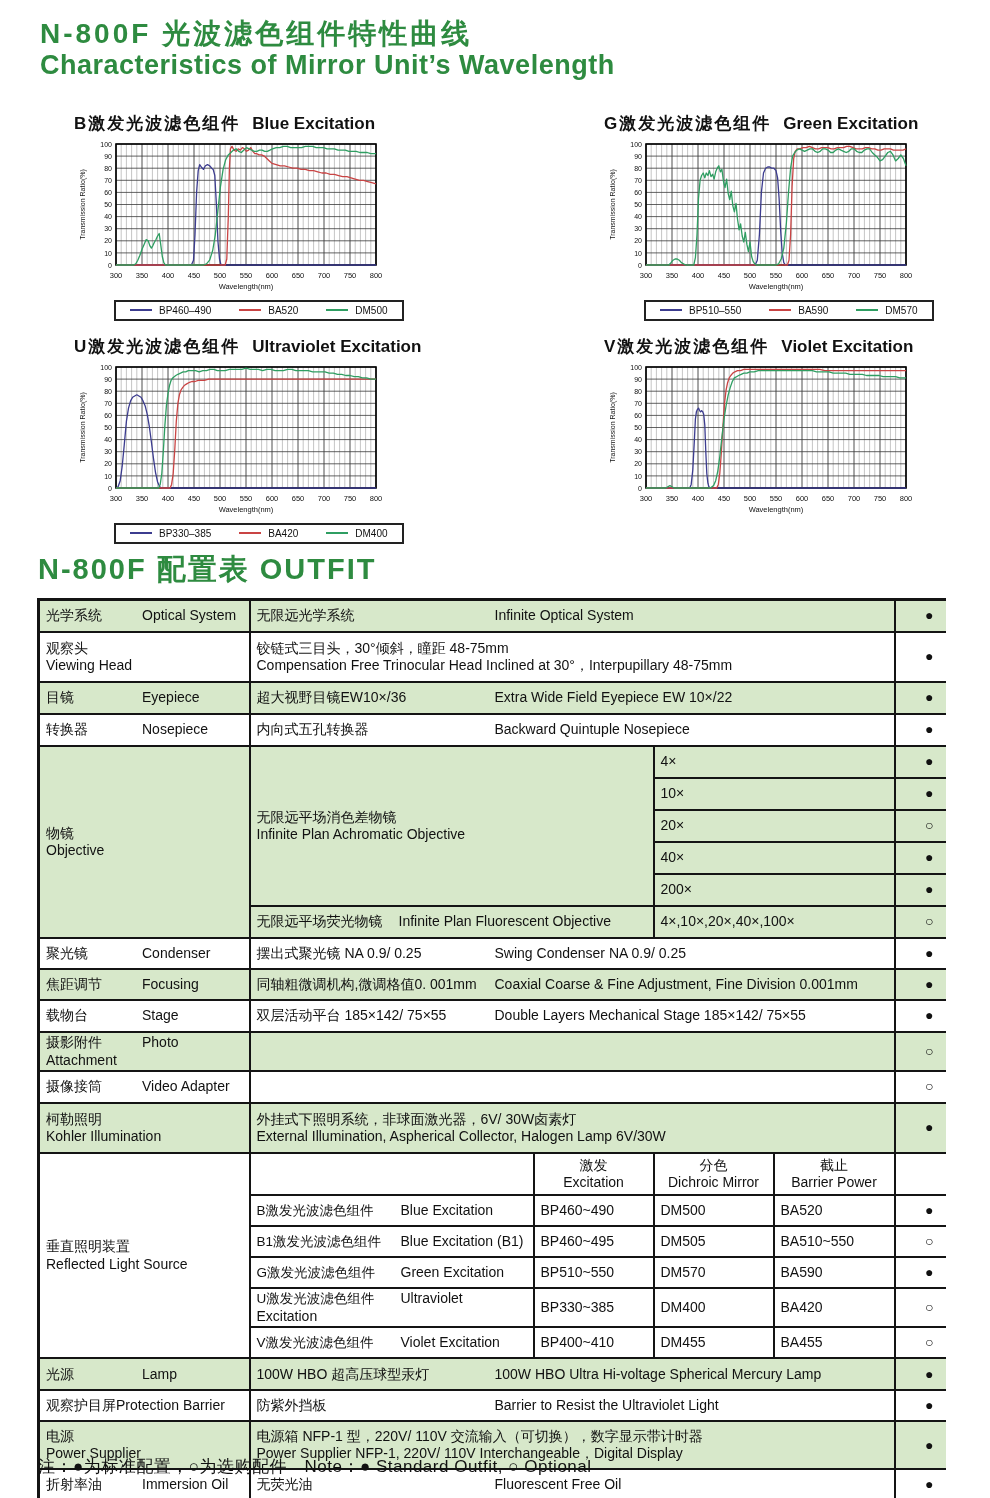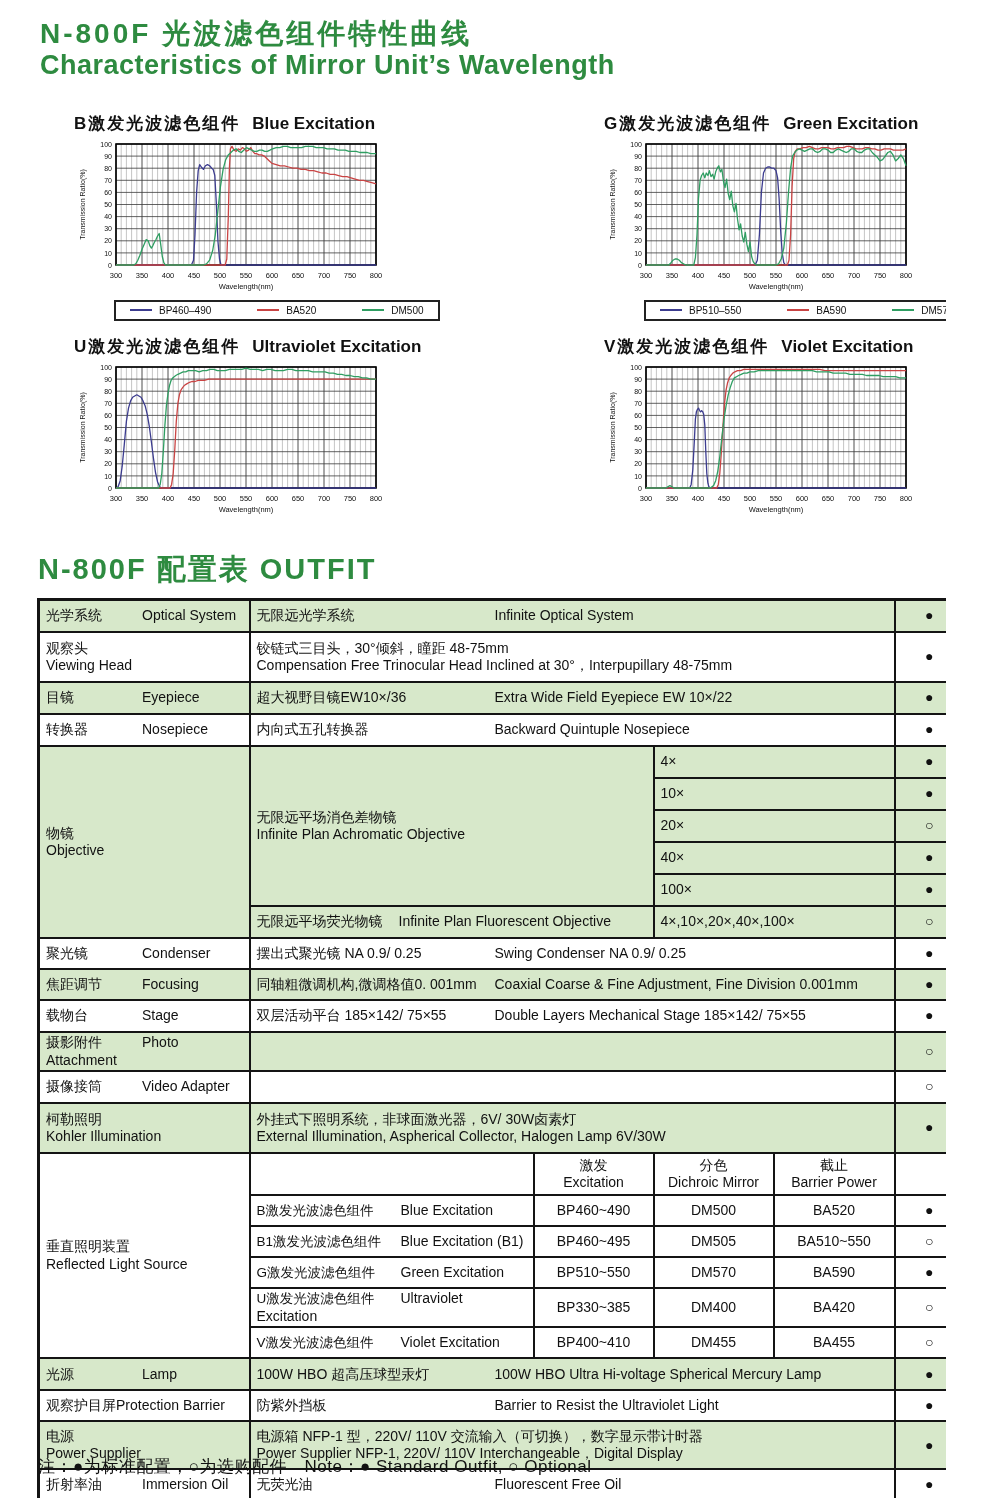--- a/index.html
+++ b/index.html
@@ -7,37 +7,37 @@
         font-family:"Liberation Sans",sans-serif;color:#111;}
   
   .main-title{position:absolute;left:40px;top:18px;color:#2e8b40;font-weight:bold;line-height:1.15;}
   .main-title .zh{font-size:28px;letter-spacing:3px;}
   .main-title .en{font-size:27px;letter-spacing:0.5px;}
   
   .chart-block{position:absolute;width:430px;}
   .chart-title{display:flex;gap:12px;align-items:baseline;font-weight:bold;font-size:17px;margin:0 0 2px 16px;white-space:nowrap;}
   .chart-title .zh{letter-spacing:2px;}
   .chart-svg{display:block;margin-left:18px;}
-  .legend{display:inline-flex;align-items:center;gap:46px;border:2px solid #222;background:#fff;
+  .legend{display:inline-flex;align-items:center;gap:28px;border:2px solid #222;background:#fff;
           padding:3px 14px;margin-left:56px;margin-top:1px;}
   .lg-item{display:inline-flex;align-items:center;gap:7px;}
   .lg-swatch{display:inline-block;width:22px;height:2px;}
   .lg-label{font-size:10px;}
   
   .outfit-title{position:absolute;left:38px;top:550px;color:#2e8b40;font-weight:bold;font-size:29px;letter-spacing:2px;text-align:right;}
   table.outfit{position:absolute;left:37px;top:598px;border-collapse:collapse;table-layout:fixed;width:926px;
                border:3px solid #141414;}
   table.outfit td{border:2px solid #141414;font-size:14px;padding:1px 6px;vertical-align:middle;line-height:1.25;}
   .bg-g{background:#d7e8ca;}
   .h27 td{height:27px;} .h28 td{height:28px;} .h38 td{height:38px;} .h44 td{height:44px;} .h46 td{height:46px;}
   td.c1 .l-zh{display:inline-block;min-width:96px;}
   td.c2 .d-zh{display:inline-block;min-width:238px;}
   td.c2 .d-zh.tight{min-width:0;margin-right:16px;}
   td.magc{padding-left:10px;}
-  td.ctr{text-align:center;}
+  td.ctr{text-align:left;}
   td.dotc{text-align:center;padding:0;font-size:15px;line-height:1;}
   td.subh{text-align:center;font-size:14px;margin-left:44px;}
   td.fname .f-zh{display:inline-block;min-width:144px;font-size:13.5px;}
   td.fname{font-size:13.5px;}
   .footnote{position:absolute;left:38px;top:1455px;font-size:17px;letter-spacing:0.5px;}
 </style>
 </head>
 <body>
 
 <div class="page">
@@ -363,20 +363,34 @@
         <text x="222.0" y="141" text-anchor="middle" font-size="7.5" fill="#111" font-family="&quot;Liberation Sans&quot;,sans-serif">650</text>
         <text x="248.0" y="141" text-anchor="middle" font-size="7.5" fill="#111" font-family="&quot;Liberation Sans&quot;,sans-serif">700</text>
         <text x="274.0" y="141" text-anchor="middle" font-size="7.5" fill="#111" font-family="&quot;Liberation Sans&quot;,sans-serif">750</text>
         <text x="300.0" y="141" text-anchor="middle" font-size="7.5" fill="#111" font-family="&quot;Liberation Sans&quot;,sans-serif">800</text>
         <text x="170" y="152" text-anchor="middle" font-size="7.5" fill="#111" font-family="&quot;Liberation Sans&quot;,sans-serif">Wavelength(nm)</text>
         <text x="9" y="67.5" text-anchor="middle" font-size="7" fill="#111" font-family="&quot;Liberation Sans&quot;,sans-serif" transform="rotate(-90 9 67.5)">Transmission Ratio(%)</text>
         <polyline points="40.0,128.0 42.1,126.8 44.2,120.7 46.2,106.2 48.3,84.4 50.4,61.4 52.5,48.1 54.6,40.9 56.6,37.3 58.7,36.0 60.8,34.8 62.9,36.0 65.0,37.3 67.0,40.9 69.1,45.7 71.2,54.2 73.3,66.3 75.4,82.0 77.4,97.8 79.5,112.3 81.6,122.0 83.7,126.8 85.8,128.0 300.0,128.0" fill="none" stroke="#3c3c8f" stroke-width="1.3" stroke-linejoin="round"></polyline>
         <polyline points="40.0,128.0 94.1,128.0 95.6,124.4 97.2,113.5 98.8,89.3 100.3,61.4 101.9,43.3 103.4,34.8 105.0,30.0 106.6,27.6 108.6,25.2 110.7,23.9 112.8,22.7 115.9,21.5 119.0,21.5 122.2,20.3 125.3,20.3 128.4,20.3 132.6,19.1 136.7,19.1 140.9,19.1 145.0,19.1 154.4,19.1 164.8,19.1 175.2,19.1 185.6,19.1 196.0,19.1 206.4,19.1 216.8,19.1 227.2,19.1 237.6,19.1 248.0,19.1 258.4,19.1 268.8,19.1 279.2,19.1 289.6,19.1 300.0,19.1" fill="none" stroke="#c94444" stroke-width="1.3" stroke-linejoin="round"></polyline>
         <polyline points="40.0,128.0 82.6,128.0 84.2,124.4 85.8,113.5 87.3,91.7 88.9,65.1 90.4,45.7 92.0,33.6 93.6,25.2 95.1,20.3 96.7,17.9 98.2,16.7 99.8,15.5 101.9,14.3 104.5,13.1 107.1,11.8 109.7,11.8 112.3,10.6 115.9,10.6 119.6,10.6 123.2,11.8 126.8,10.6 130.5,10.6 134.1,9.4 137.8,9.4 141.4,10.6 145.0,10.6 149.2,10.6 153.4,9.4 157.5,9.4 161.7,9.4 165.8,9.4 170.0,8.2 174.2,9.4 178.3,9.4 182.5,9.4 186.6,10.6 190.8,9.4 195.0,9.4 199.1,10.6 203.3,10.6 207.4,10.6 211.6,9.4 215.8,9.4 219.9,10.6 224.1,10.6 228.2,10.6 232.4,10.6 236.6,11.8 240.7,11.8 244.9,11.8 249.0,11.8 253.2,13.1 257.4,13.1 261.5,14.3 265.7,14.3 269.8,15.5 274.0,15.5 278.2,16.7 282.3,16.7 286.5,17.9 290.6,17.9 294.8,19.1 300.0,19.1" fill="none" stroke="#2f9e62" stroke-width="1.3" stroke-linejoin="round"></polyline>
       </svg>
+    <div class="legend">
+        <span class="lg-item">
+          <span class="lg-swatch" style="background: rgb(60, 60, 143);"></span>
+          <span class="lg-label">BP330–385</span>
+        </span>
+        <span class="lg-item">
+          <span class="lg-swatch" style="background: rgb(201, 68, 68);"></span>
+          <span class="lg-label">BA420</span>
+        </span>
+        <span class="lg-item">
+          <span class="lg-swatch" style="background: rgb(47, 158, 98);"></span>
+          <span class="lg-label">DM400</span>
+        </span>
+      </div>
   </div>
 
   <div class="chart-block" style="left:588px;top:335px;">
     <div class="chart-title">
       <span class="zh">V激发光波滤色组件</span>
       <span class="en">Violet Excitation</span>
     </div>
     <svg class="chart-svg" width="340" height="160">
         <line x1="45.2" y1="7" x2="45.2" y2="128" stroke="#8a8a8a" stroke-width="0.5"></line>
         <line x1="50.4" y1="7" x2="50.4" y2="128" stroke="#8a8a8a" stroke-width="0.5"></line>
@@ -527,21 +541,21 @@
       </tr>
       <tr class="h28 bg-g">
         <td class="magc" colspan="2">20×</td>
         <td class="dotc">○</td>
       </tr>
       <tr class="h28 bg-g">
         <td class="magc" colspan="2">40×</td>
         <td class="dotc">●</td>
       </tr>
       <tr class="h28 bg-g">
-        <td class="magc" colspan="2">100×</td>
+        <td class="magc" colspan="2">200×</td>
         <td class="dotc">●</td>
       </tr>
       <tr class="h28 bg-g">
         <td class="c2" colspan="2"><span class="d-zh tight">无限远平场荧光物镜</span><span>Infinite Plan Fluorescent Objective</span></td>
         <td class="magc" colspan="2">4×,10×,20×,40×,100×</td>
         <td class="dotc">○</td>
       </tr>
       <tr class="h27">
         <td class="c1"><span class="l-zh">聚光镜</span><span>Condenser</span></td>
         <td class="c2" colspan="4"><span class="d-zh">摆出式聚光镜 NA 0.9/ 0.25</span><span>Swing Condenser NA 0.9/ 0.25</span></td>

